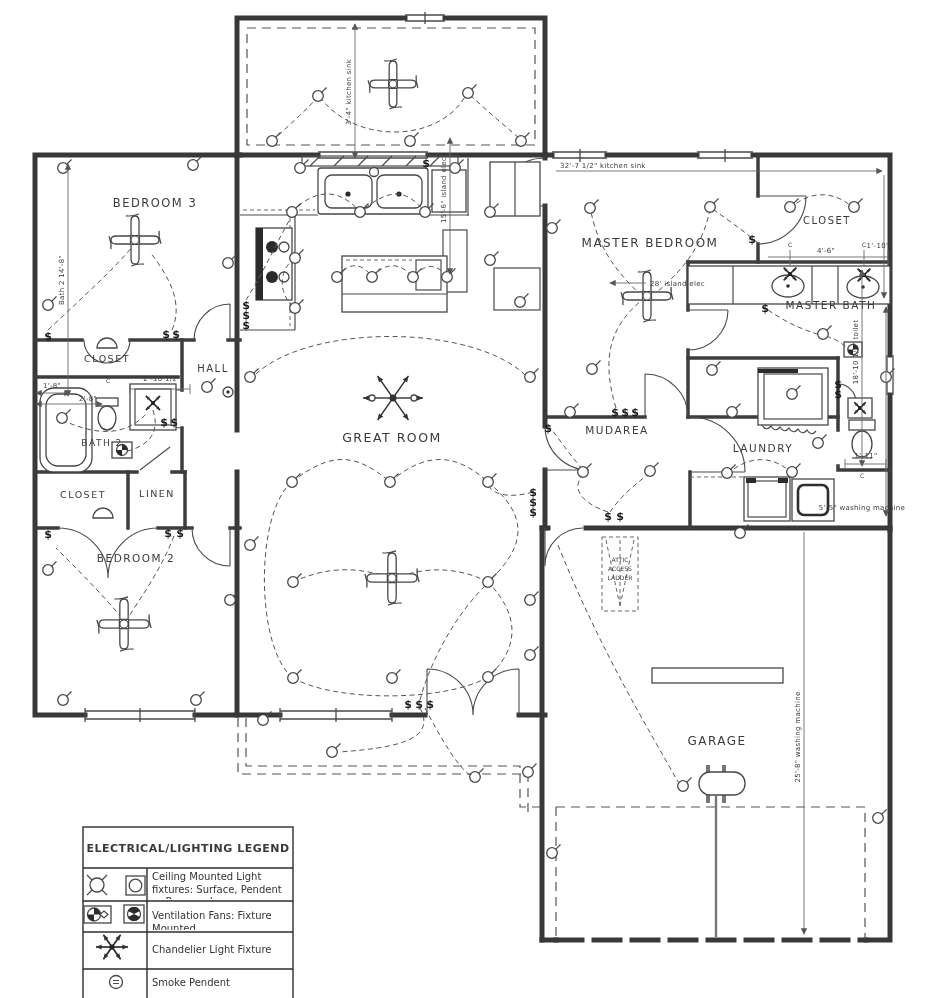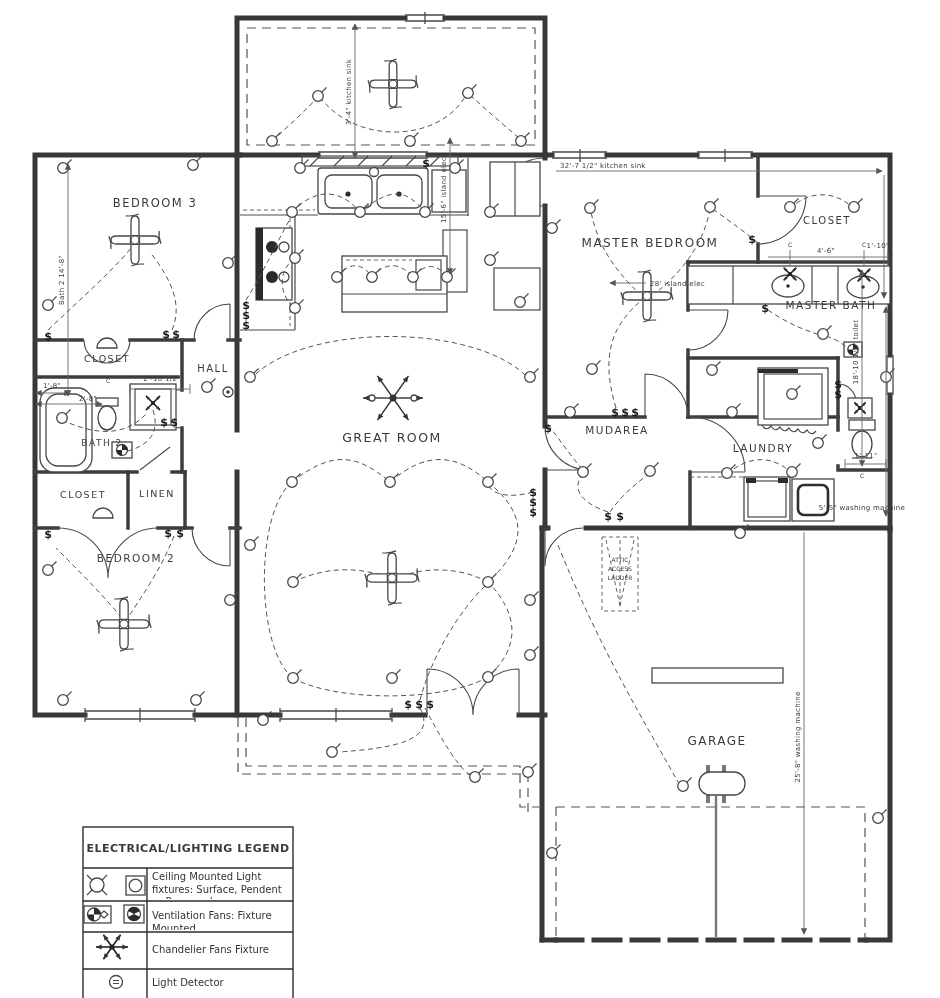--- a/index.html
+++ b/index.html
@@ -635,20 +635,20 @@
       <path class="thin" d="M113,980.5 h6 M113,983.5 h6"></path>
     </g>
 
     <foreignObject x="152" y="871" width="138" height="28">
       <div xmlns="http://www.w3.org/1999/xhtml" class="legtxt">Ceiling Mounted Light fixtures: Surface, Pendent or Recessed</div>
     </foreignObject>
     <foreignObject x="152" y="910" width="138" height="20">
       <div xmlns="http://www.w3.org/1999/xhtml" class="legtxt">Ventilation Fans: Fixture Mounted</div>
     </foreignObject>
     <foreignObject x="152" y="944" width="138" height="20">
-      <div xmlns="http://www.w3.org/1999/xhtml" class="legtxt">Chandelier Fans Fixture</div>
+      <div xmlns="http://www.w3.org/1999/xhtml" class="legtxt">Chandelier Light Fixture</div>
     </foreignObject>
     <foreignObject x="152" y="977" width="138" height="20">
-      <div xmlns="http://www.w3.org/1999/xhtml" class="legtxt">Light Detector</div>
+      <div xmlns="http://www.w3.org/1999/xhtml" class="legtxt">Smoke Pendent</div>
     </foreignObject>
   </g>
 </svg>
 </div>
 
 </body></html>

